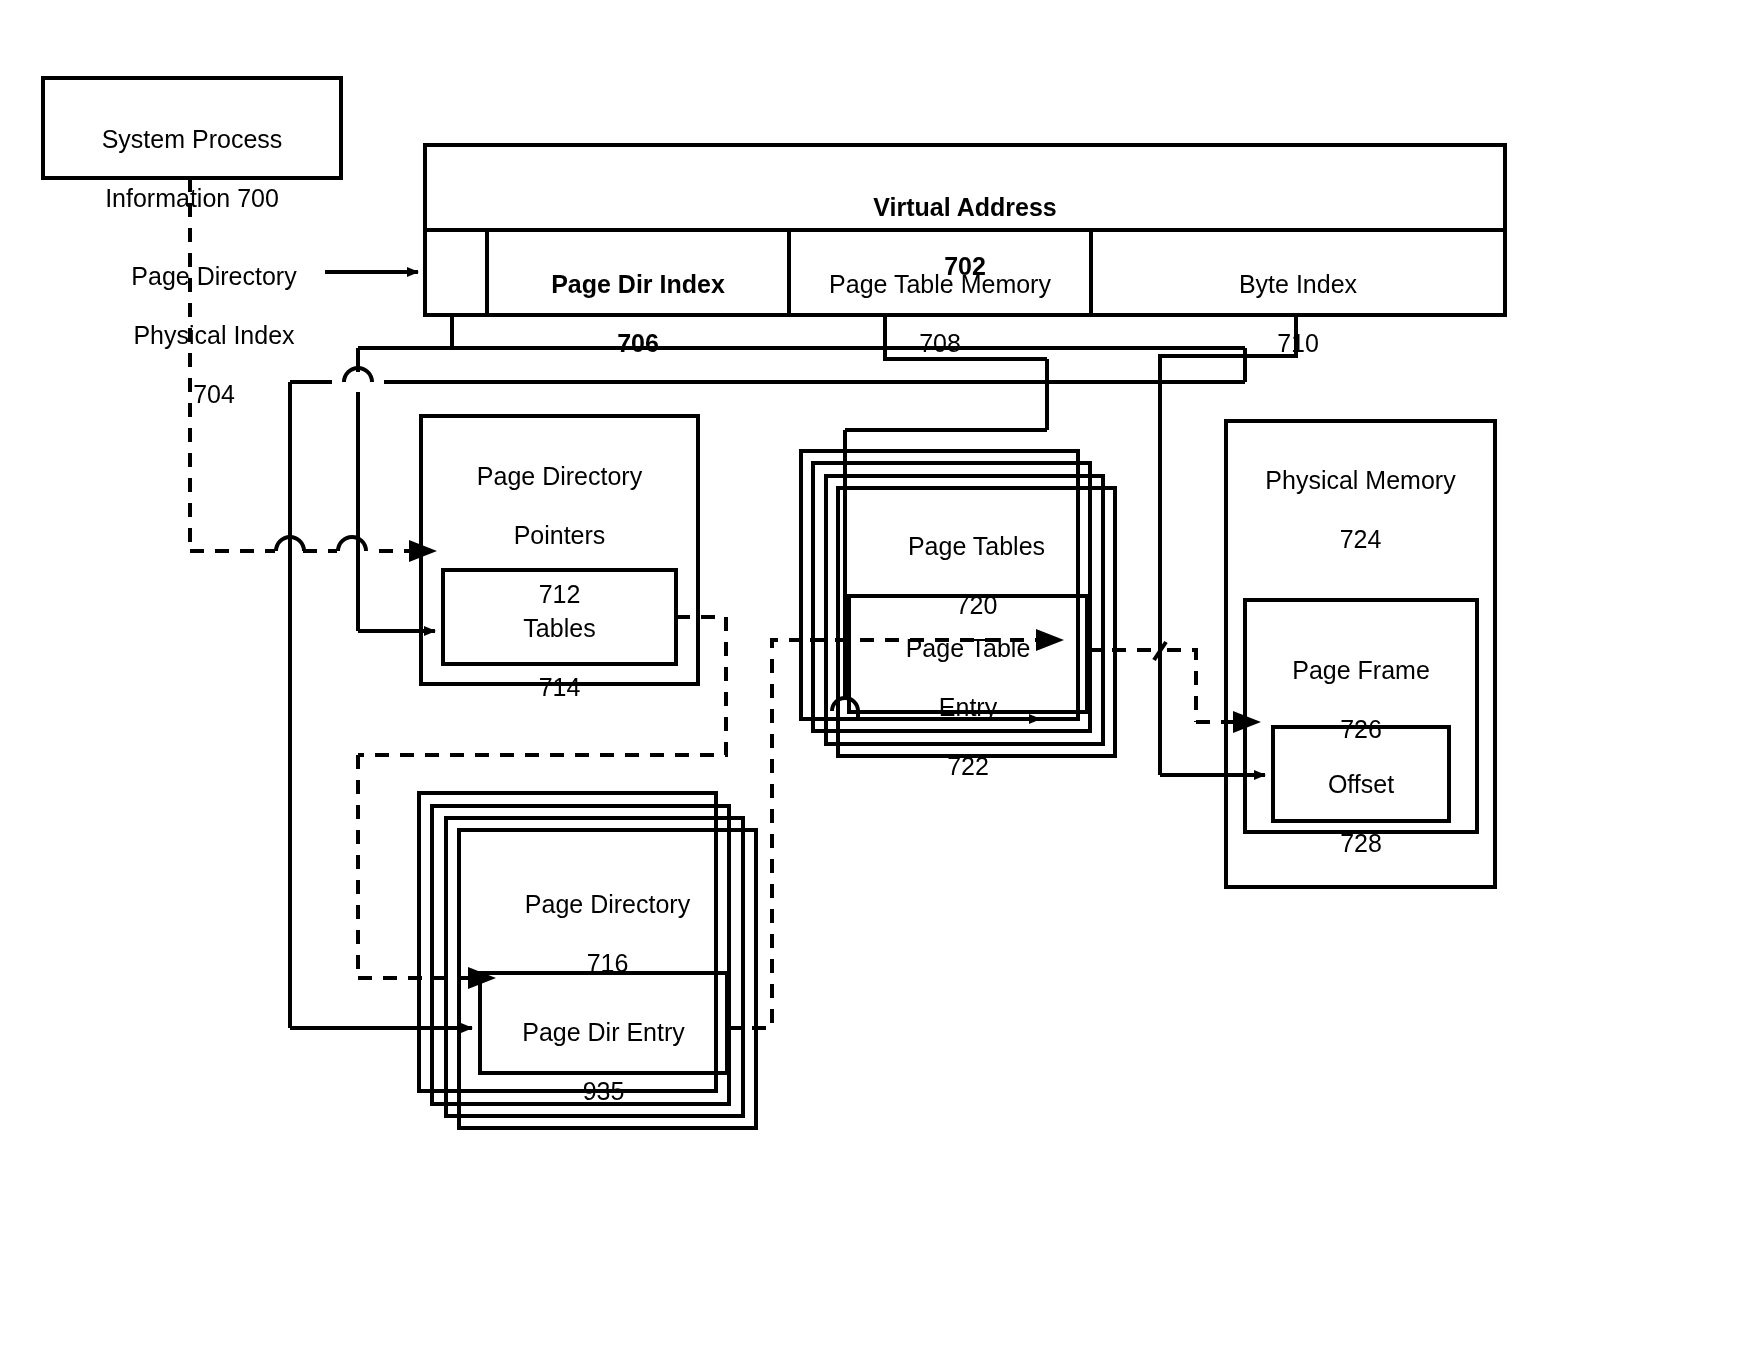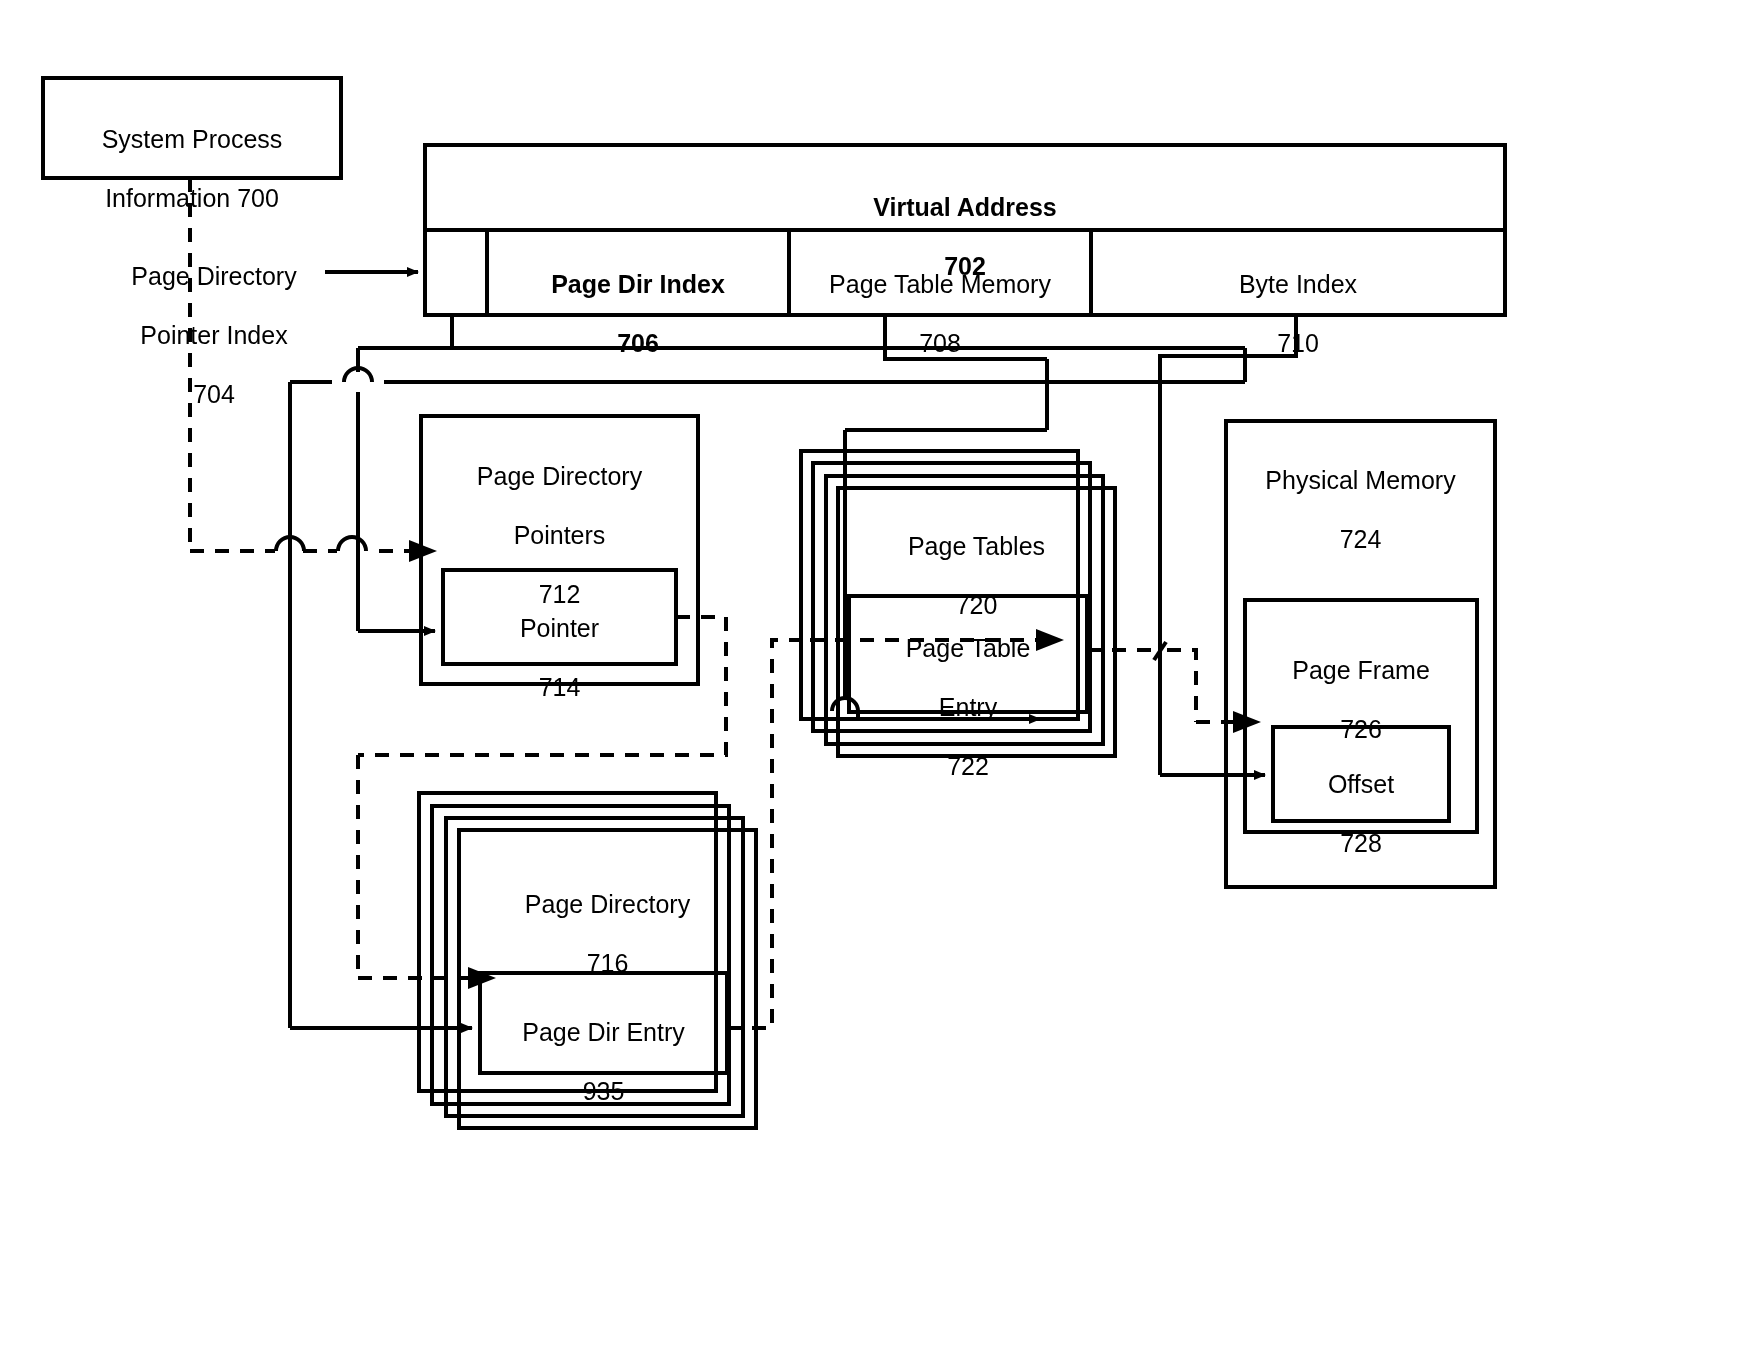--- a/index.html
+++ b/index.html
@@ -141,21 +141,21 @@
     </g>
   </svg>
 
   <div class="lbl t32" style="left:43px; top:95px; width:298px;">
     <div>System Process</div>
     <div>Information 700</div>
   </div>
 
   <div class="lbl t32" style="left:100px; top:232px; width:228px;">
     <div>Page Directory</div>
-    <div>Pointer Index</div>
+    <div>Physical Index</div>
     <div>704</div>
   </div>
 
   <div class="lbl t32" style="left:425px; top:163px; width:1080px;font-weight:bold;">
     <div>Virtual Address</div>
     <div>702</div>
   </div>
 
   <div class="lbl t32" style="left:487px; top:240px; width:302px;font-weight:bold;">
     <div>Page Dir Index</div>
@@ -172,21 +172,21 @@
     <div>710</div>
   </div>
 
   <div class="lbl t32" style="left:421px; top:432px; width:277px;">
     <div>Page Directory</div>
     <div>Pointers</div>
     <div>712</div>
   </div>
 
   <div class="lbl t32" style="left:443px; top:584px; width:233px;">
-    <div>Pointer</div>
+    <div>Tables</div>
     <div>714</div>
   </div>
 
   <div class="lbl t32" style="left:838px; top:502px; width:277px;">
     <div>Page Tables</div>
     <div>720</div>
   </div>
 
   <div class="lbl t32" style="left:849px; top:604px; width:238px;">
     <div>Page Table</div>

